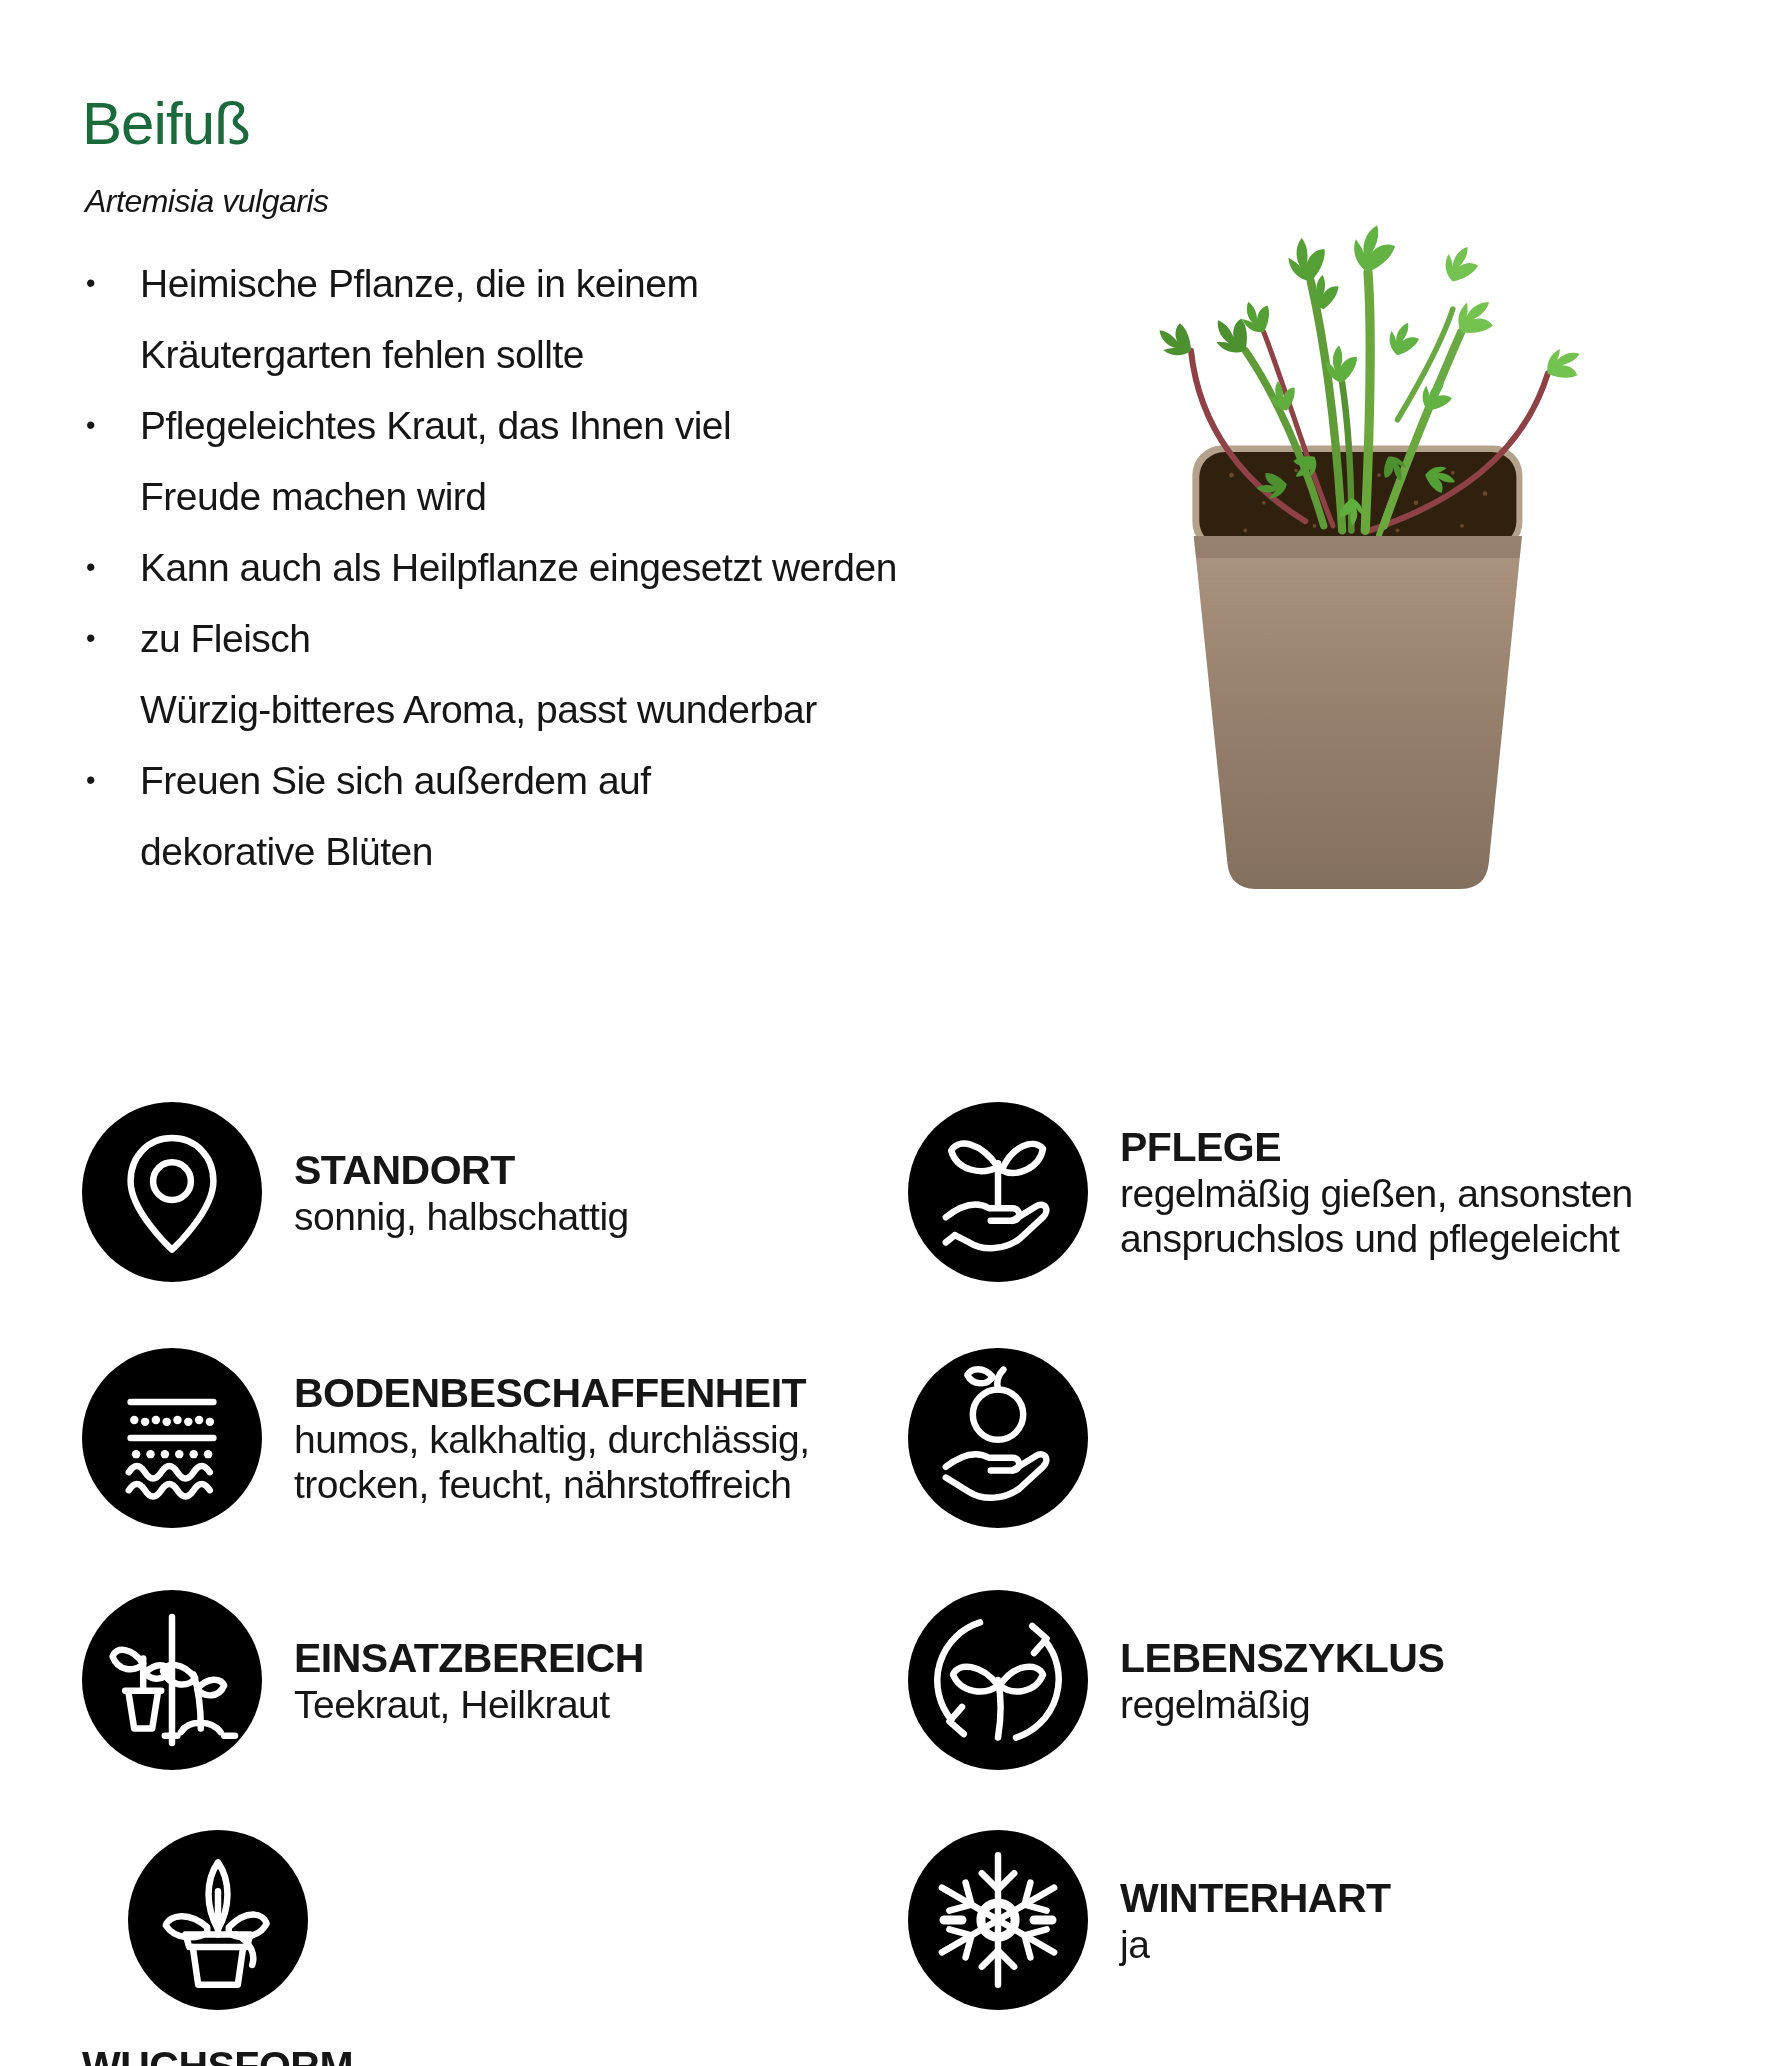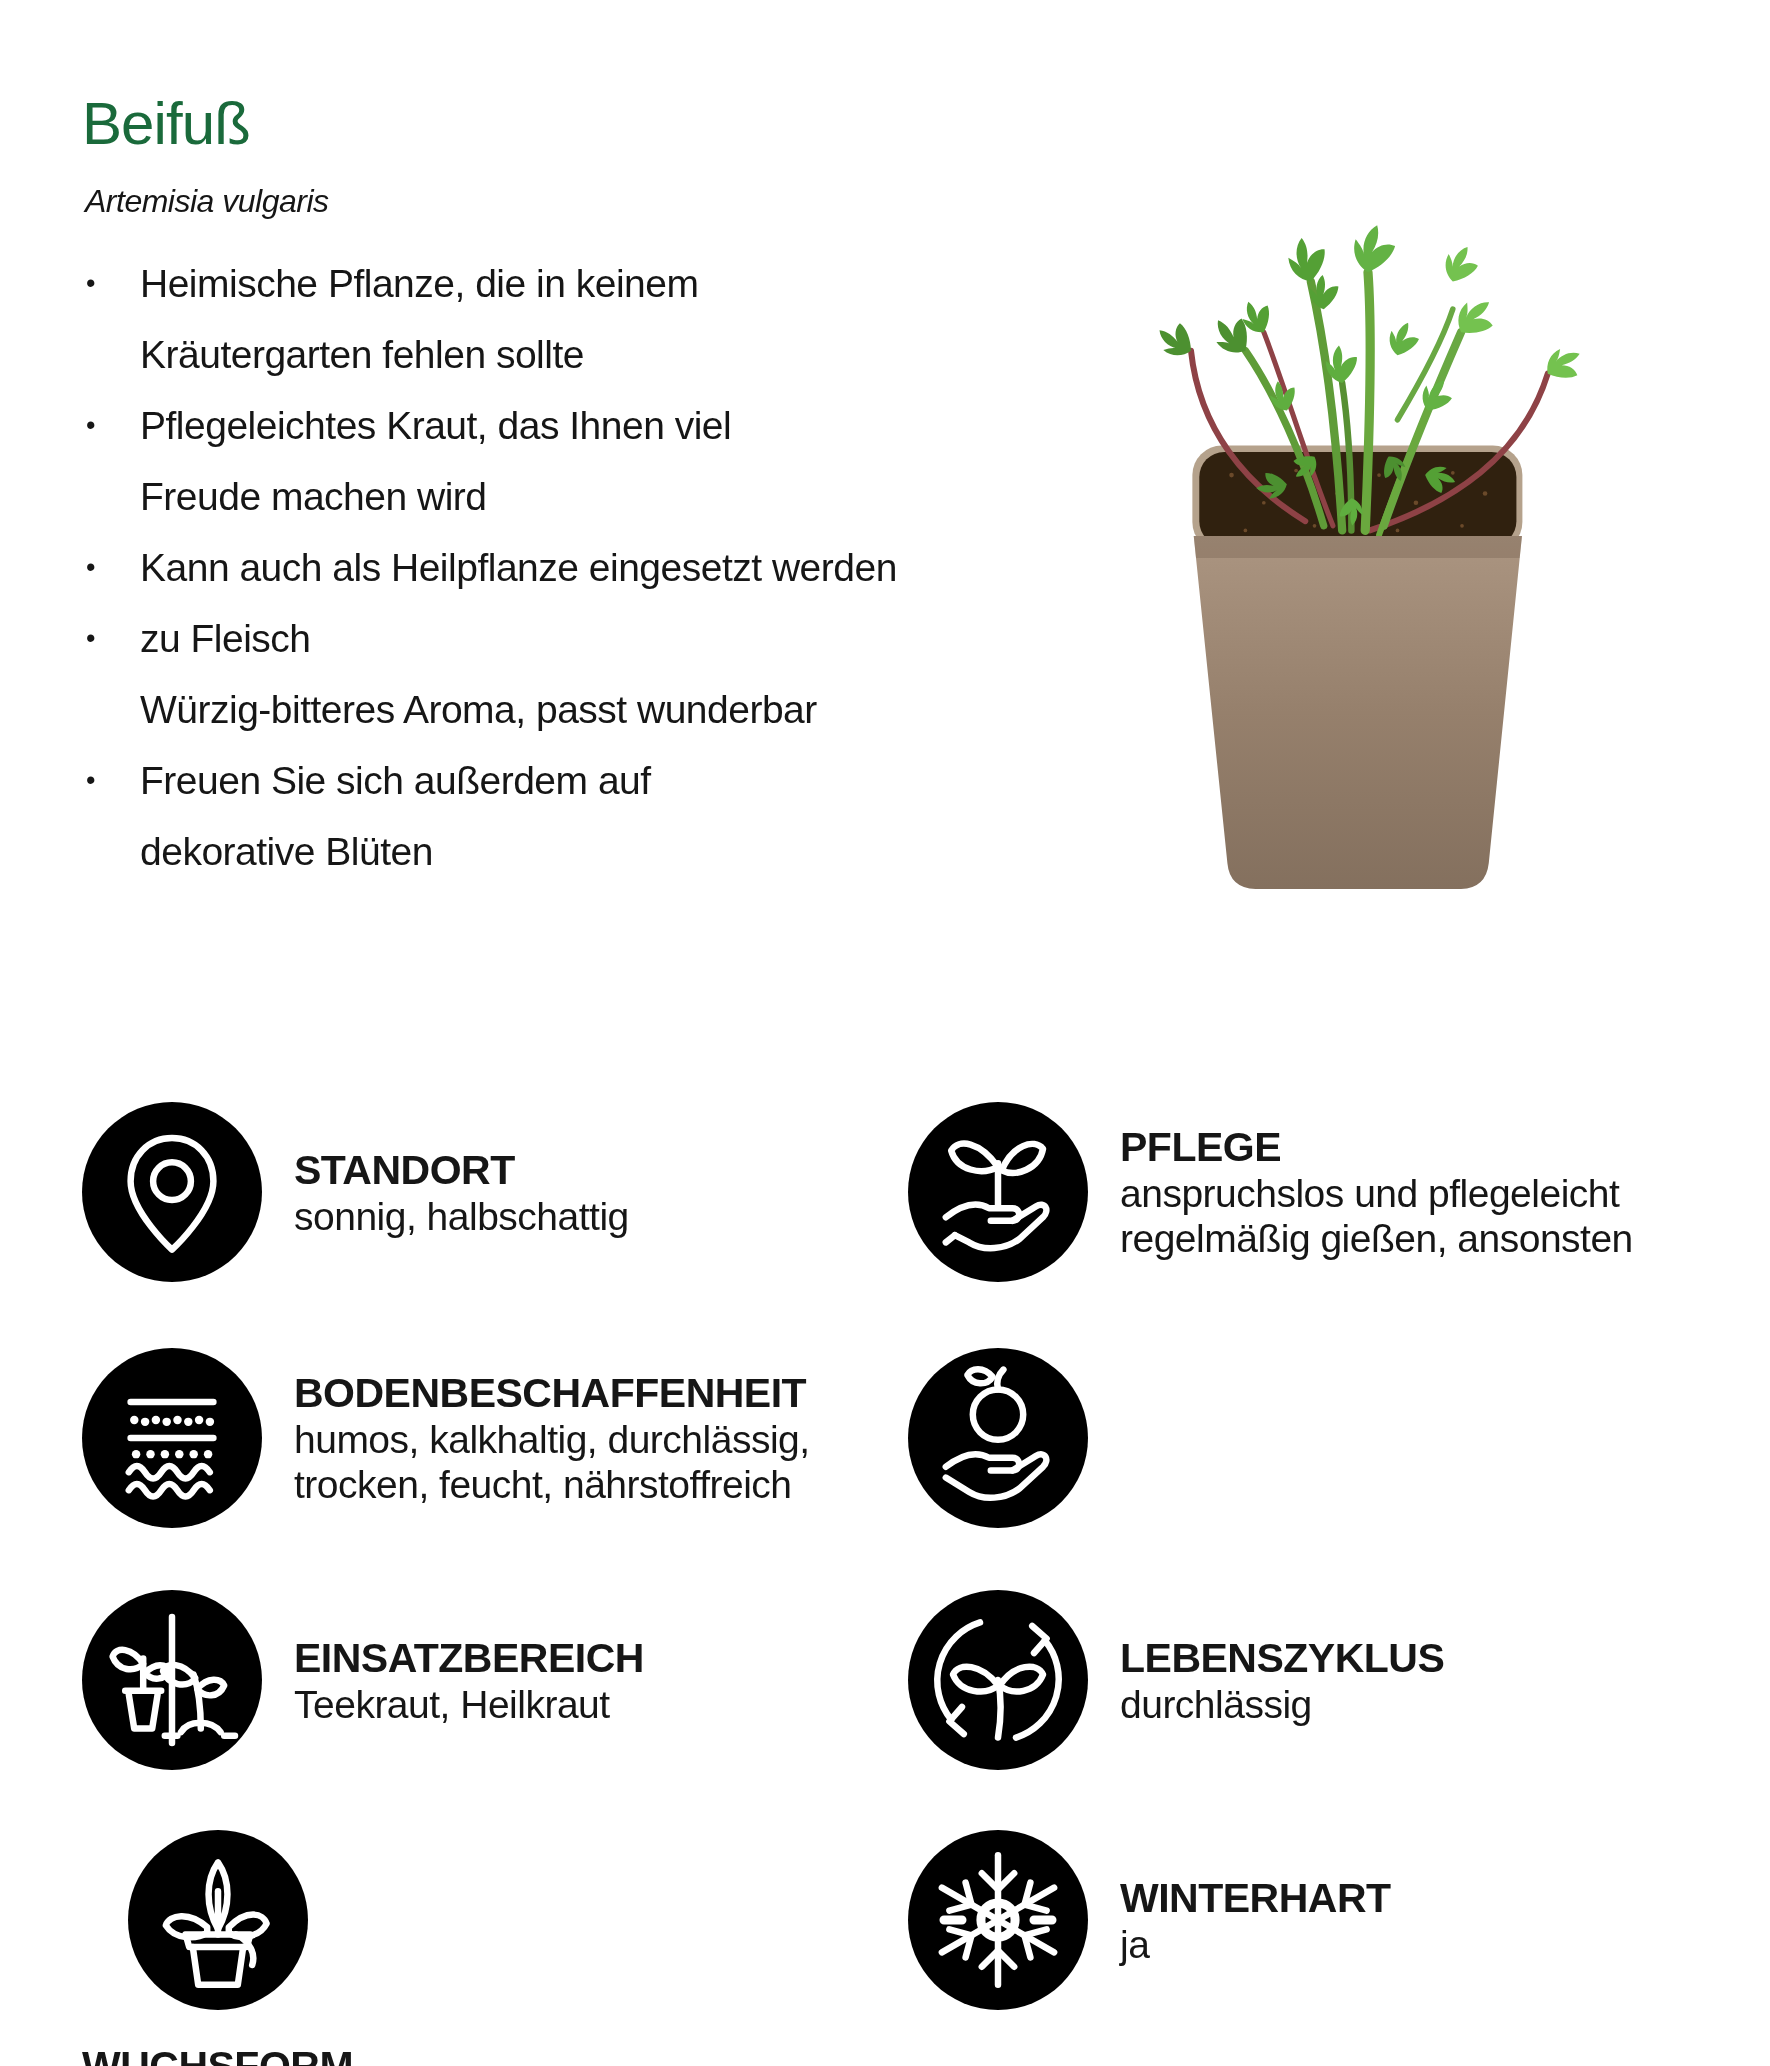--- a/index.html
+++ b/index.html
@@ -174,22 +174,22 @@
         <path d="M50 58 C50 46 50 40 50 34"></path>
         <path d="M50 36 C40 22 28 20 24 27 C27 38 41 41 50 36 Z"></path>
         <path d="M52 38 C58 24 70 20 75 26 C73 37 60 42 52 38 Z"></path>
         <path d="M21 64 C30 57 38 55 45 59 L58 59 C63 59 63 66 58 66 L46 66"></path>
         <path d="M58 66 L71 58 C76 55 79 60 75 64 L62 76 C54 82 42 83 34 78 L26 74"></path>
         <path d="M26 74 L21 78"></path>
       </g>
     </svg>
     <div class="attr-text">
       <div class="attr-label">PFLEGE</div>
+      <div class="attr-value">regelmäßig gießen, ansonsten</div>
       <div class="attr-value">anspruchslos und pflegeleicht</div>
-      <div class="attr-value">regelmäßig gießen, ansonsten</div>
     </div>
   </section>
 
   <section class="attr" id="attr-boden">
     <svg viewBox="0 0 100 100">
       <circle cx="50" cy="50" r="50" fill="#000000"></circle>
       <g class="icon-glyph">
         <path d="M27 30 H73"></path>
         <g stroke-width="4.6">
           <path d="M29 40 l0.1 0"></path>
@@ -266,21 +266,21 @@
         <path d="M69 20 L77 27 L70 35"></path>
         <path d="M40 18 A34 34 0 0 0 24 72"></path>
         <path d="M31 80 L23 73 L30 65"></path>
         <path d="M50 82 C52 70 52 60 50 50"></path>
         <path d="M50 53 C41 41 28 40 25 47 C29 57 43 59 50 53 Z"></path>
         <path d="M51 53 C59 41 72 40 75 47 C71 57 58 59 51 53 Z"></path>
       </g>
     </svg>
     <div class="attr-text">
       <div class="attr-label">LEBENSZYKLUS</div>
-      <div class="attr-value">durchlässig</div>
+      <div class="attr-value">regelmäßig</div>
       <div class="attr-value"></div>
     </div>
   </section>
 
   <section class="attr" id="attr-wuchsform">
     <svg viewBox="0 0 100 100">
       <circle cx="50" cy="50" r="50" fill="#000000"></circle>
       <g class="icon-glyph" stroke-width="3.2">
         <path d="M32 58 H68 L66 65 H34 Z"></path>
         <path d="M36 65 L39 86 H61 L64 65"></path>

